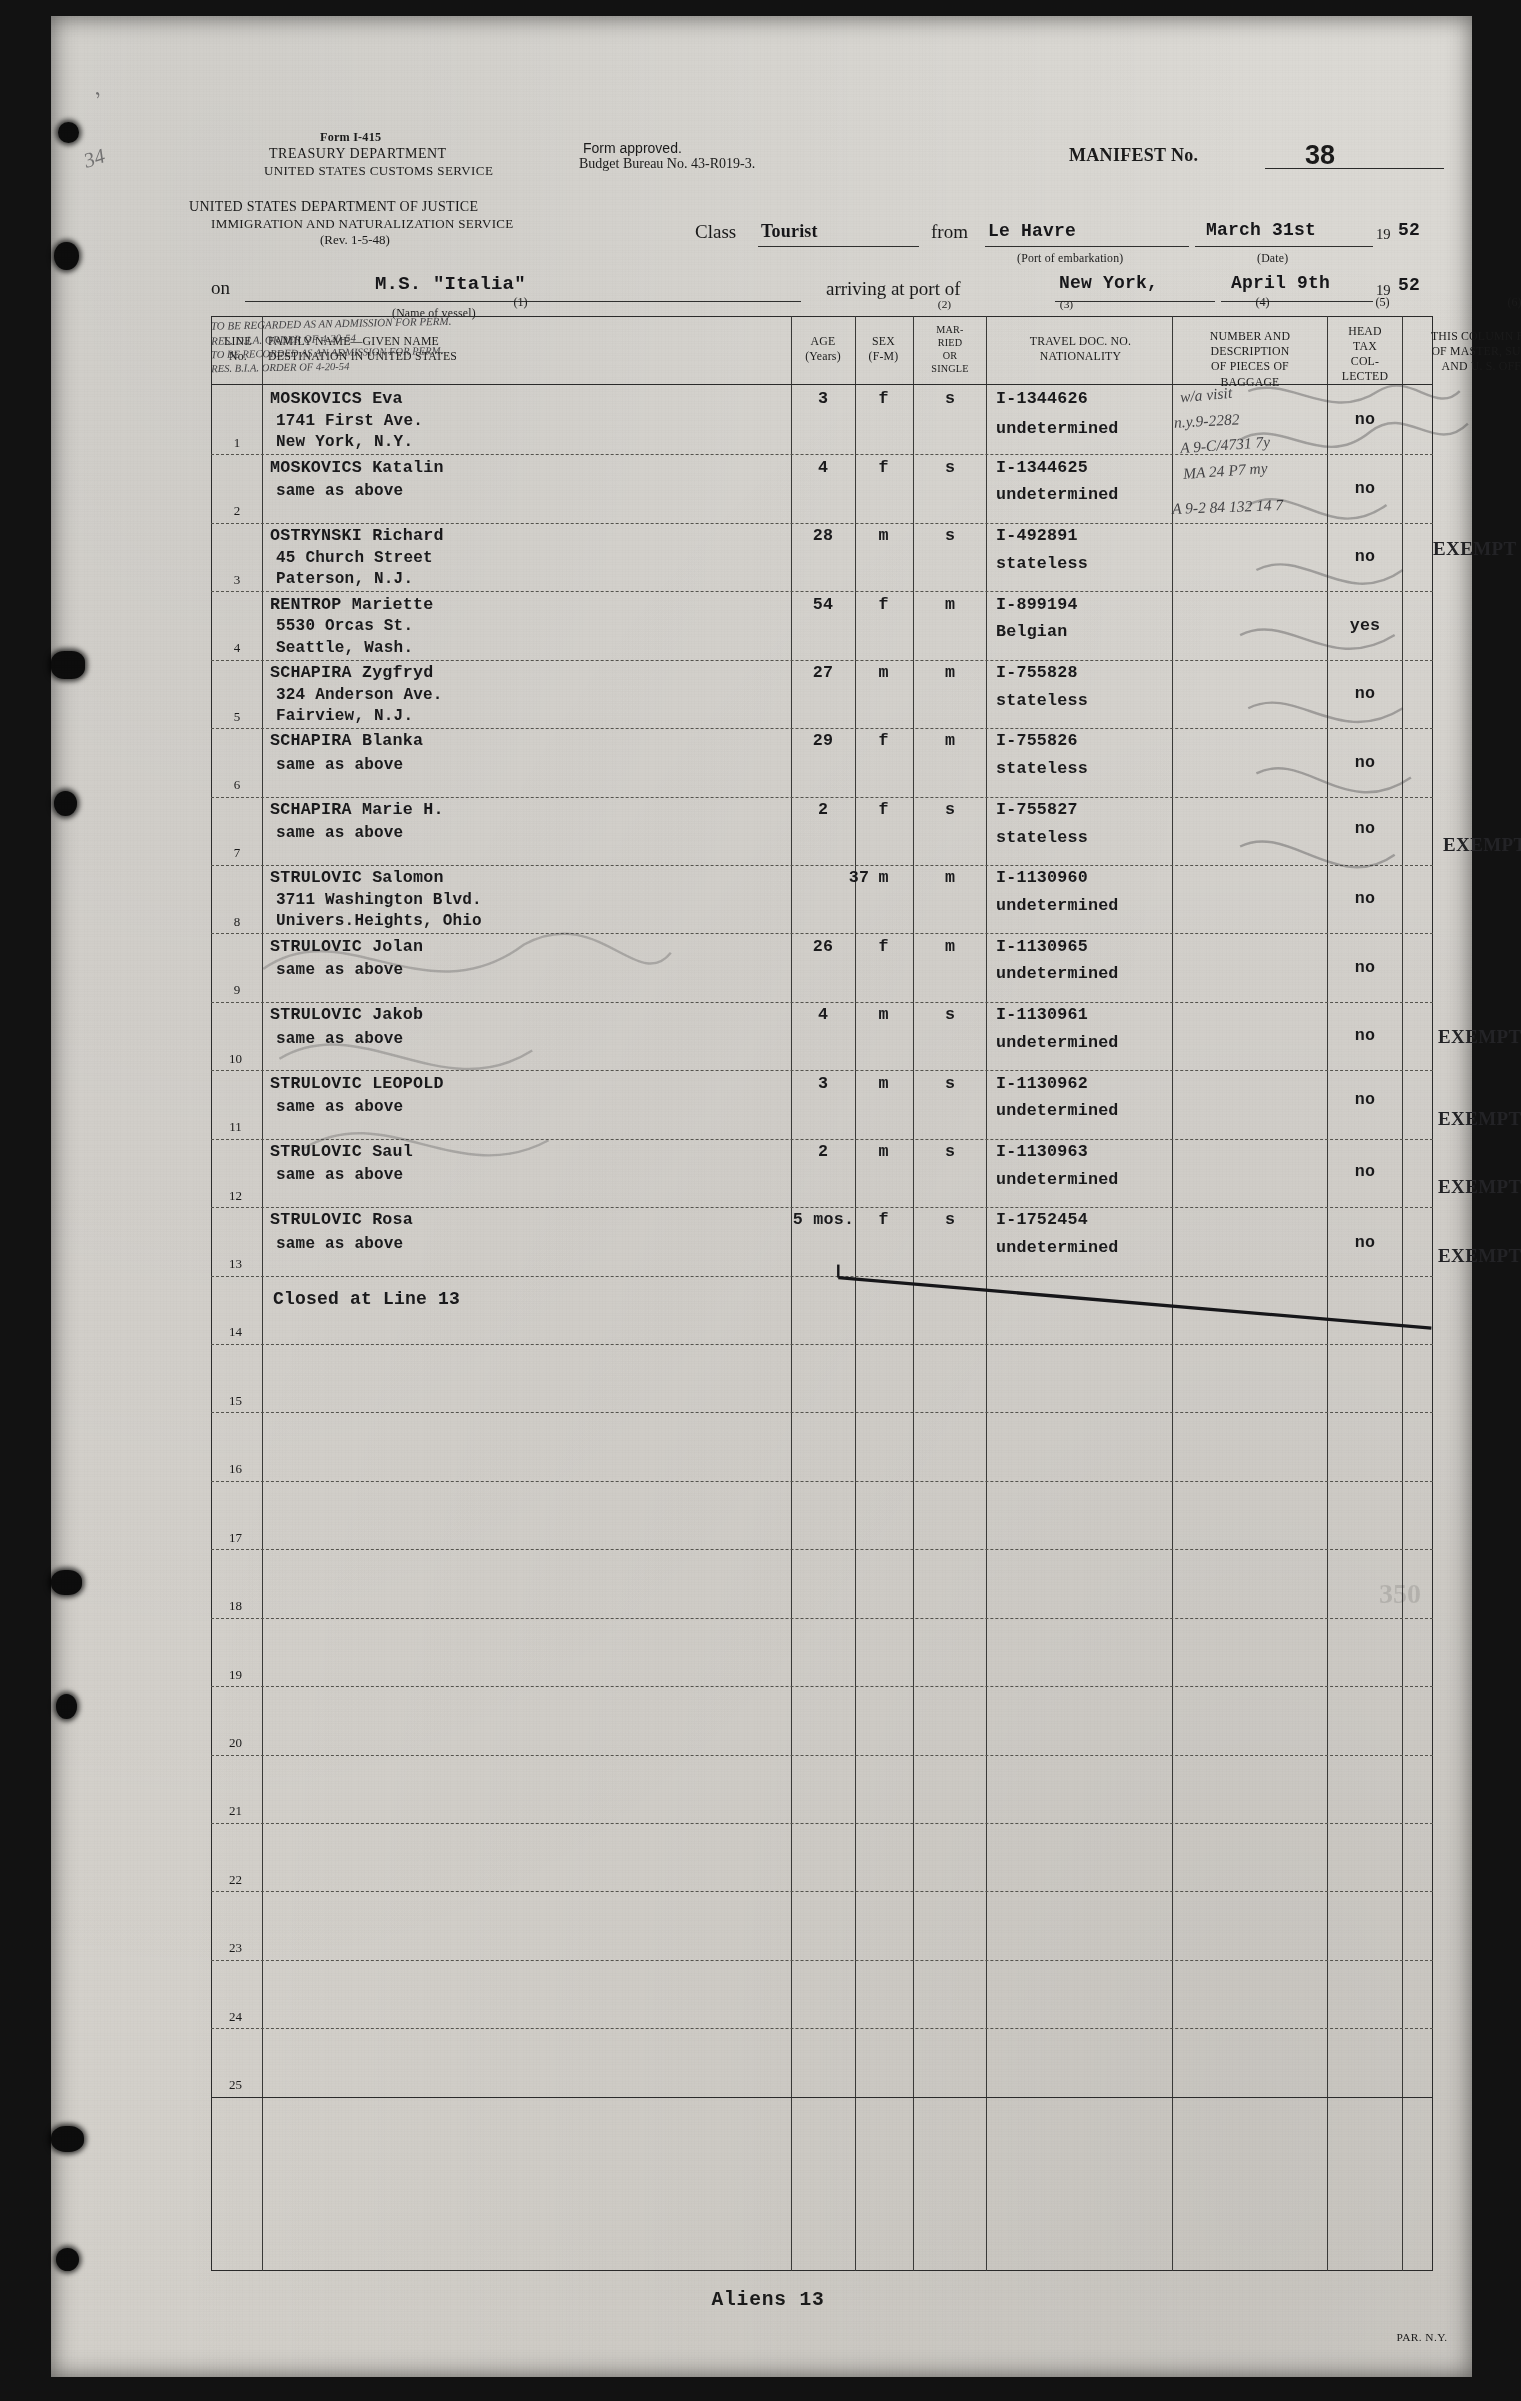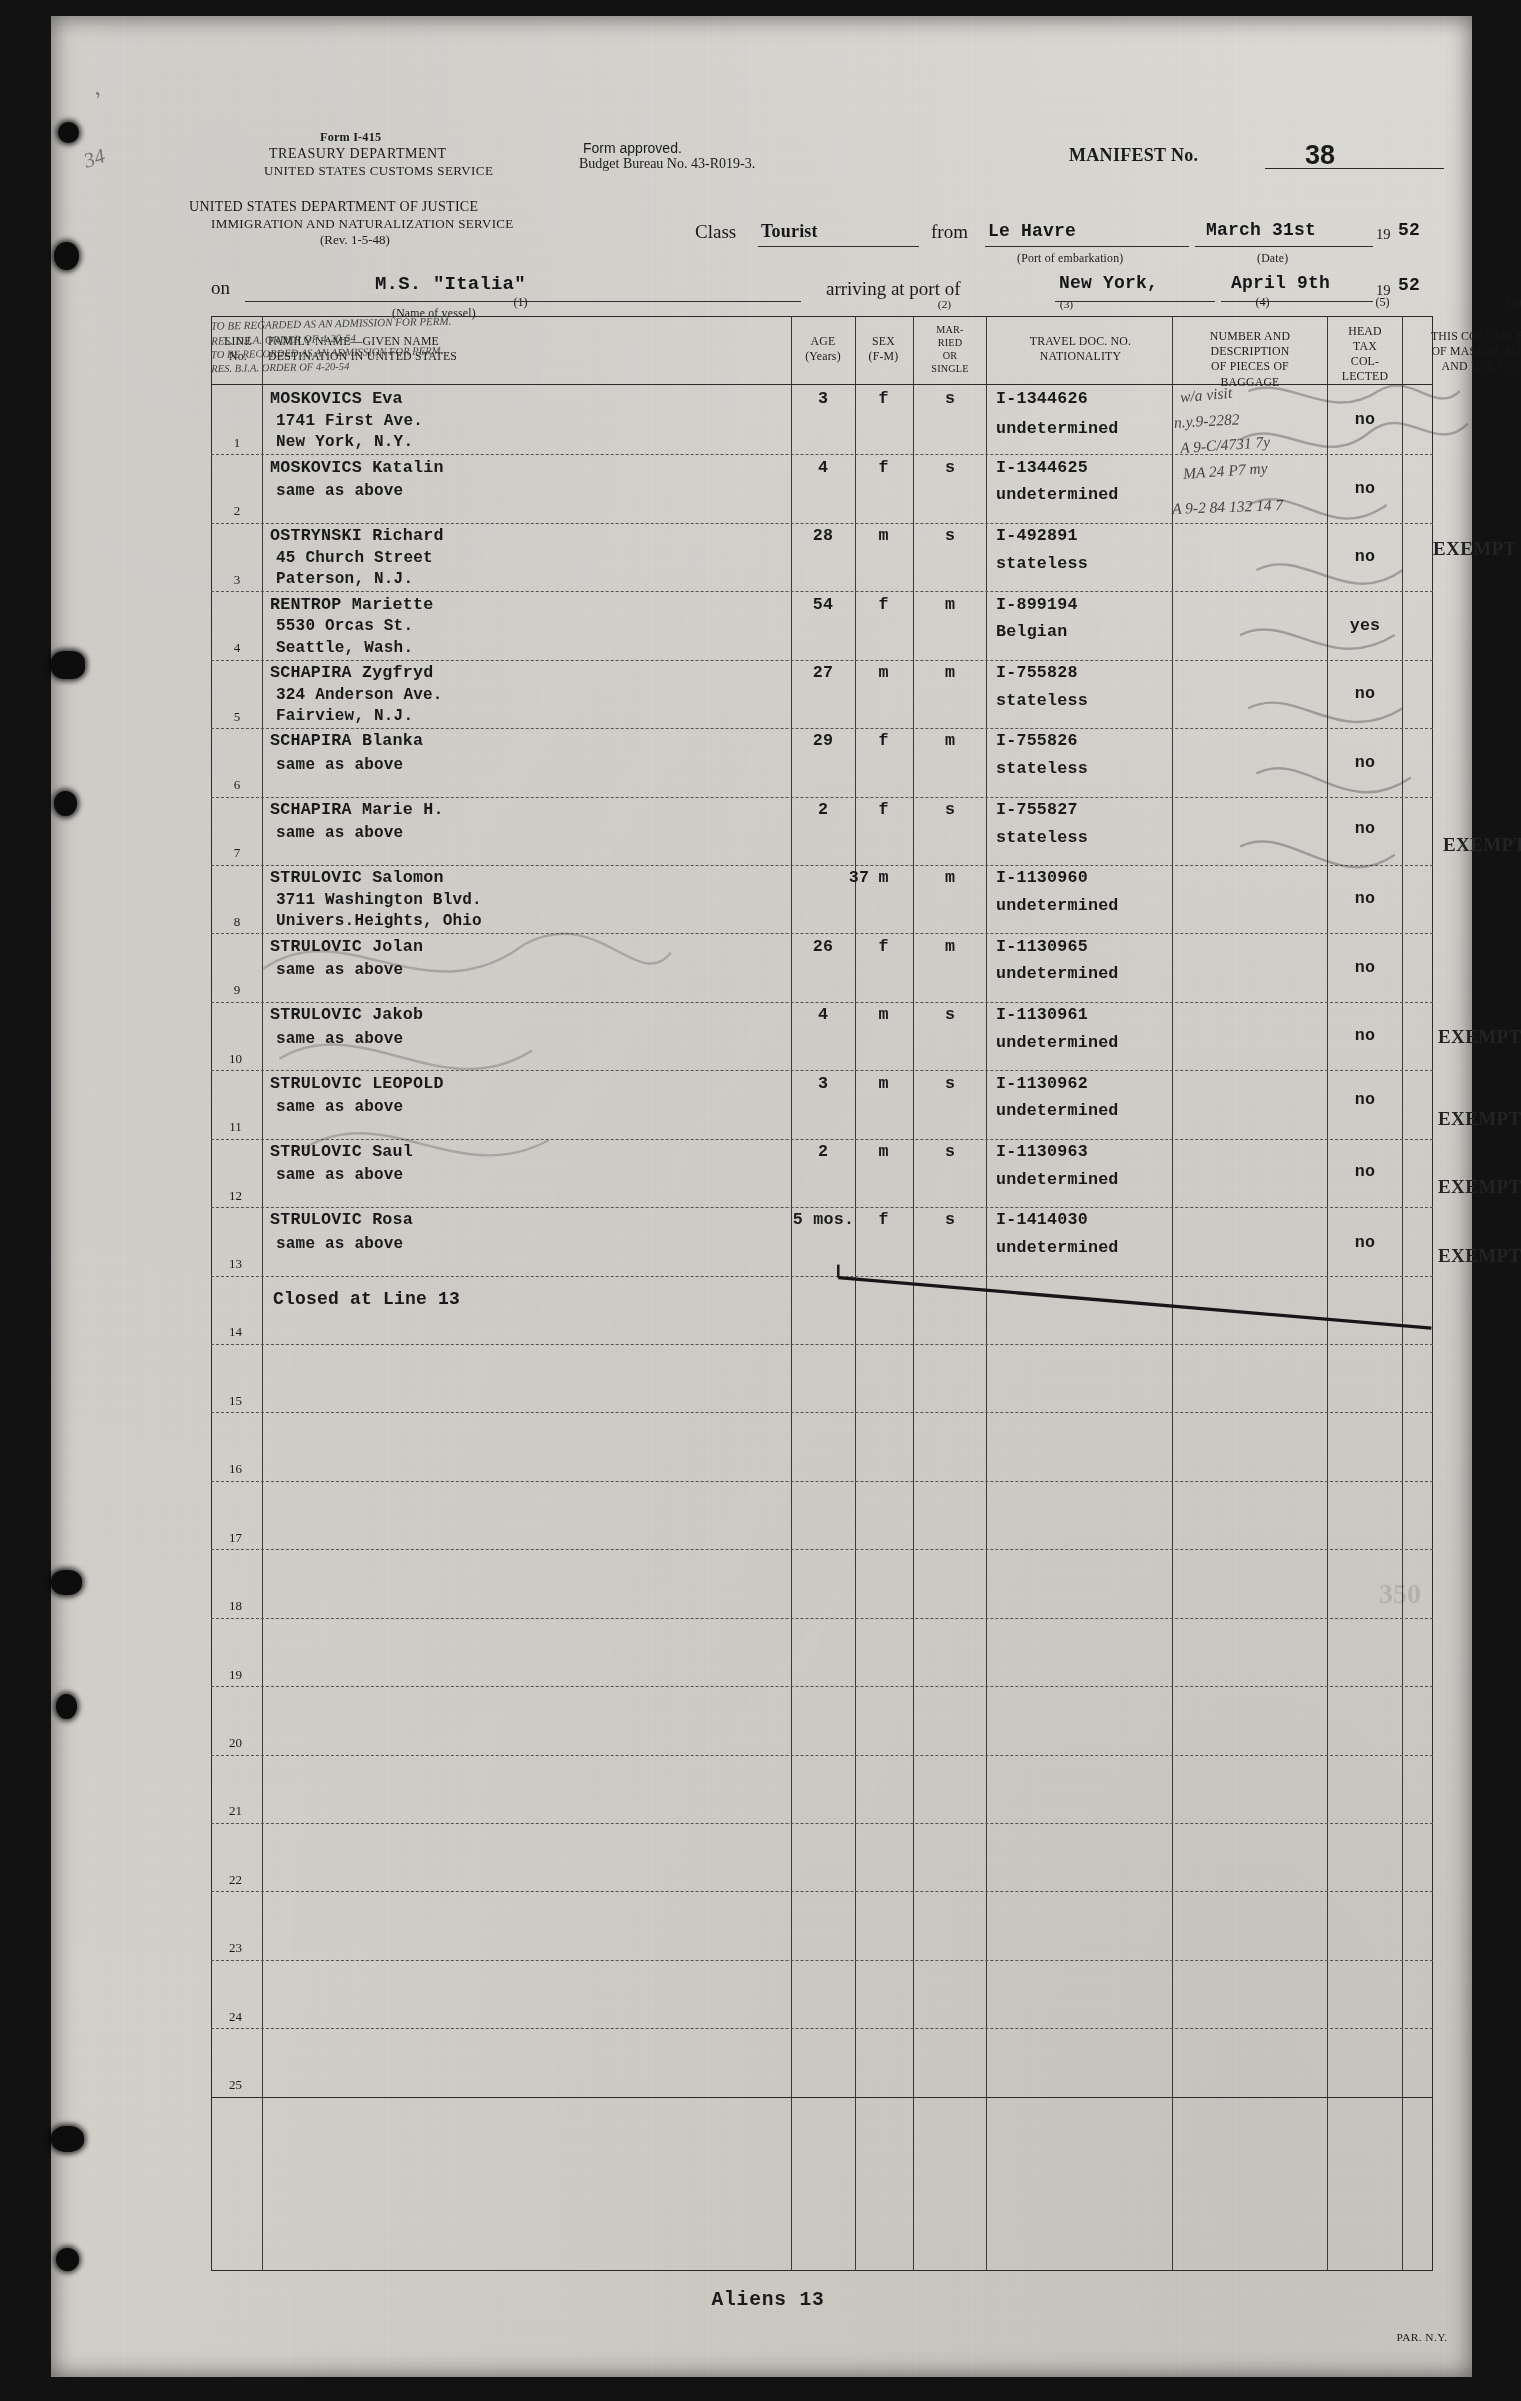--- a/index.html
+++ b/index.html
@@ -361,21 +361,21 @@
       <div class="cell ctr" style="left:1118px;top:846px;width:72px;">no</div>
       <div class="exempt" style="position:absolute;left:1227px;top:860px;">EXEMPT</div>
 
       <div class="hline dashed" style="top:960px;"></div>
       <div class="lineno" style="left:11.4px;top:940px;">13</div>
       <div class="cell" style="left:59px;top:894px;">STRULOVIC  Rosa</div>
       <div class="cell sm" style="left:65px;top:919px;">same as above</div>
       <div class="cell ctr" style="left:570px;top:894px;width:85px;">5 mos.</div>
       <div class="cell ctr" style="left:645px;top:894px;width:55px;">f</div>
       <div class="cell ctr" style="left:704px;top:894px;width:70px;">s</div>
-      <div class="cell" style="left:785px;top:894px;">I-1414030</div>
+      <div class="cell" style="left:785px;top:894px;">I-1752454</div>
       <div class="cell" style="left:785px;top:922px;">undetermined</div>
       <div class="cell ctr" style="left:1118px;top:917px;width:72px;">no</div>
       <div class="exempt" style="position:absolute;left:1227px;top:929px;">EXEMPT</div>
 
       <div class="cell" style="left:62px;top:973px;font-size:18px;">Closed at Line  13</div>
 
       <svg style="position:absolute;left:0;top:937px;width:1222px;height:147px;" viewBox="0 0 1500 180" width="1222" height="147">
         <line x1="770" y1="30" x2="1498" y2="92" stroke="#17171a" stroke-width="4"></line>
         <line x1="770" y1="30" x2="770" y2="14" stroke="#17171a" stroke-width="3"></line>
       </svg>

